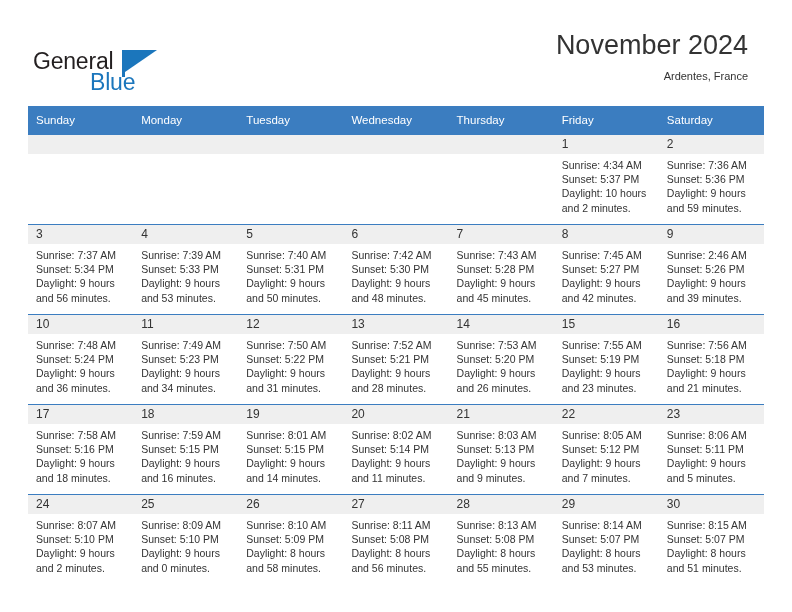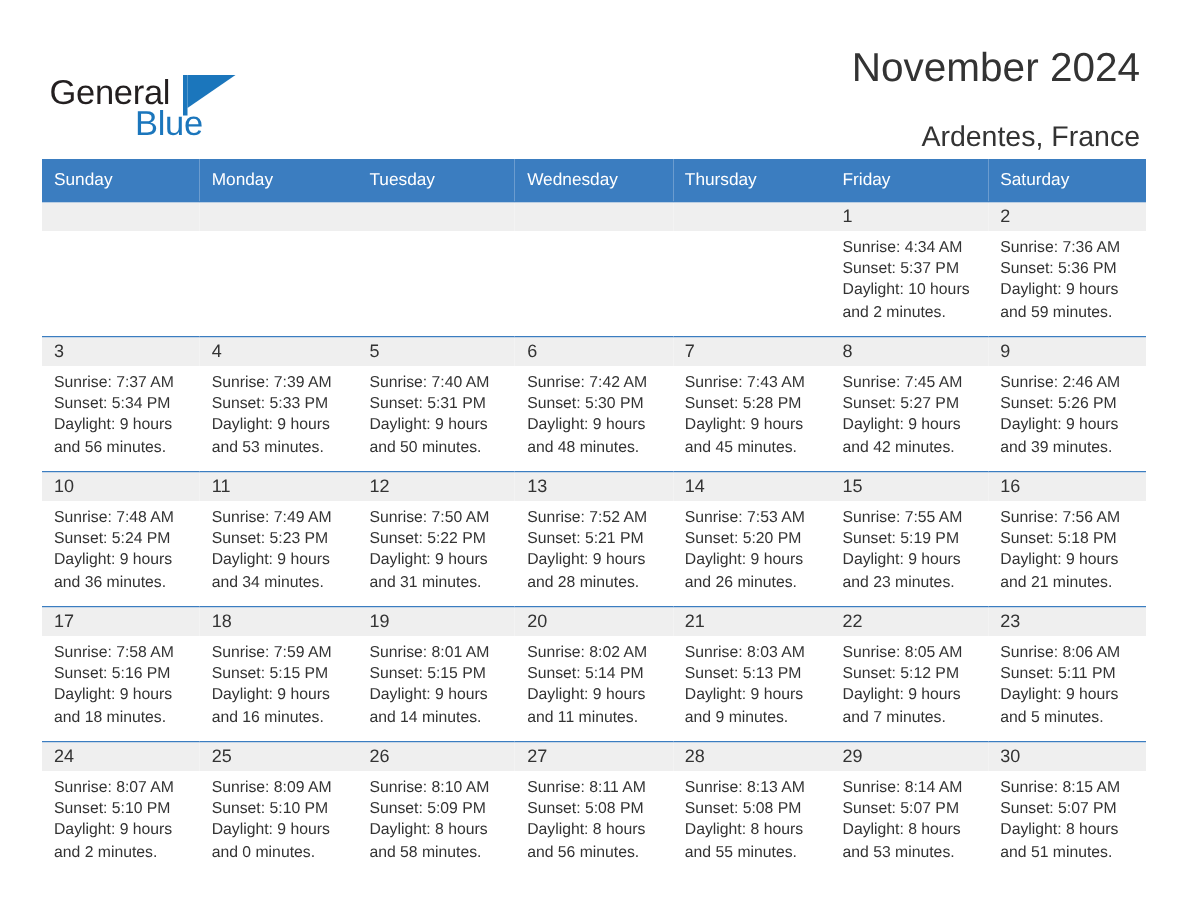--- a/index.html
+++ b/index.html
@@ -67,36 +67,36 @@
     position: absolute;
     left: 94px;
     top: 6px;
     width: 3px;
     height: 27px;
     background: #1b76bc;
   }
 
   .title-block {
     position: absolute;
-    right: 4px;
+    right: 16px;
     top: 0;
     text-align: right;
   }
   .cal-title {
     font-size: 27px;
     color: #333333;
     line-height: 34px;
     white-space: nowrap;
     font-weight: normal;
   }
   .cal-subtitle {
-    font-size: 19px;
+    font-size: 11px;
     color: #333333;
     line-height: 22px;
-    margin-top: 19px;
+    margin-top: 3px;
     white-space: nowrap;
   }
 
   
   .calendar {
     position: absolute;
     left: 28px;
     top: 106px;
     width: 736px;
     border-collapse: collapse;

